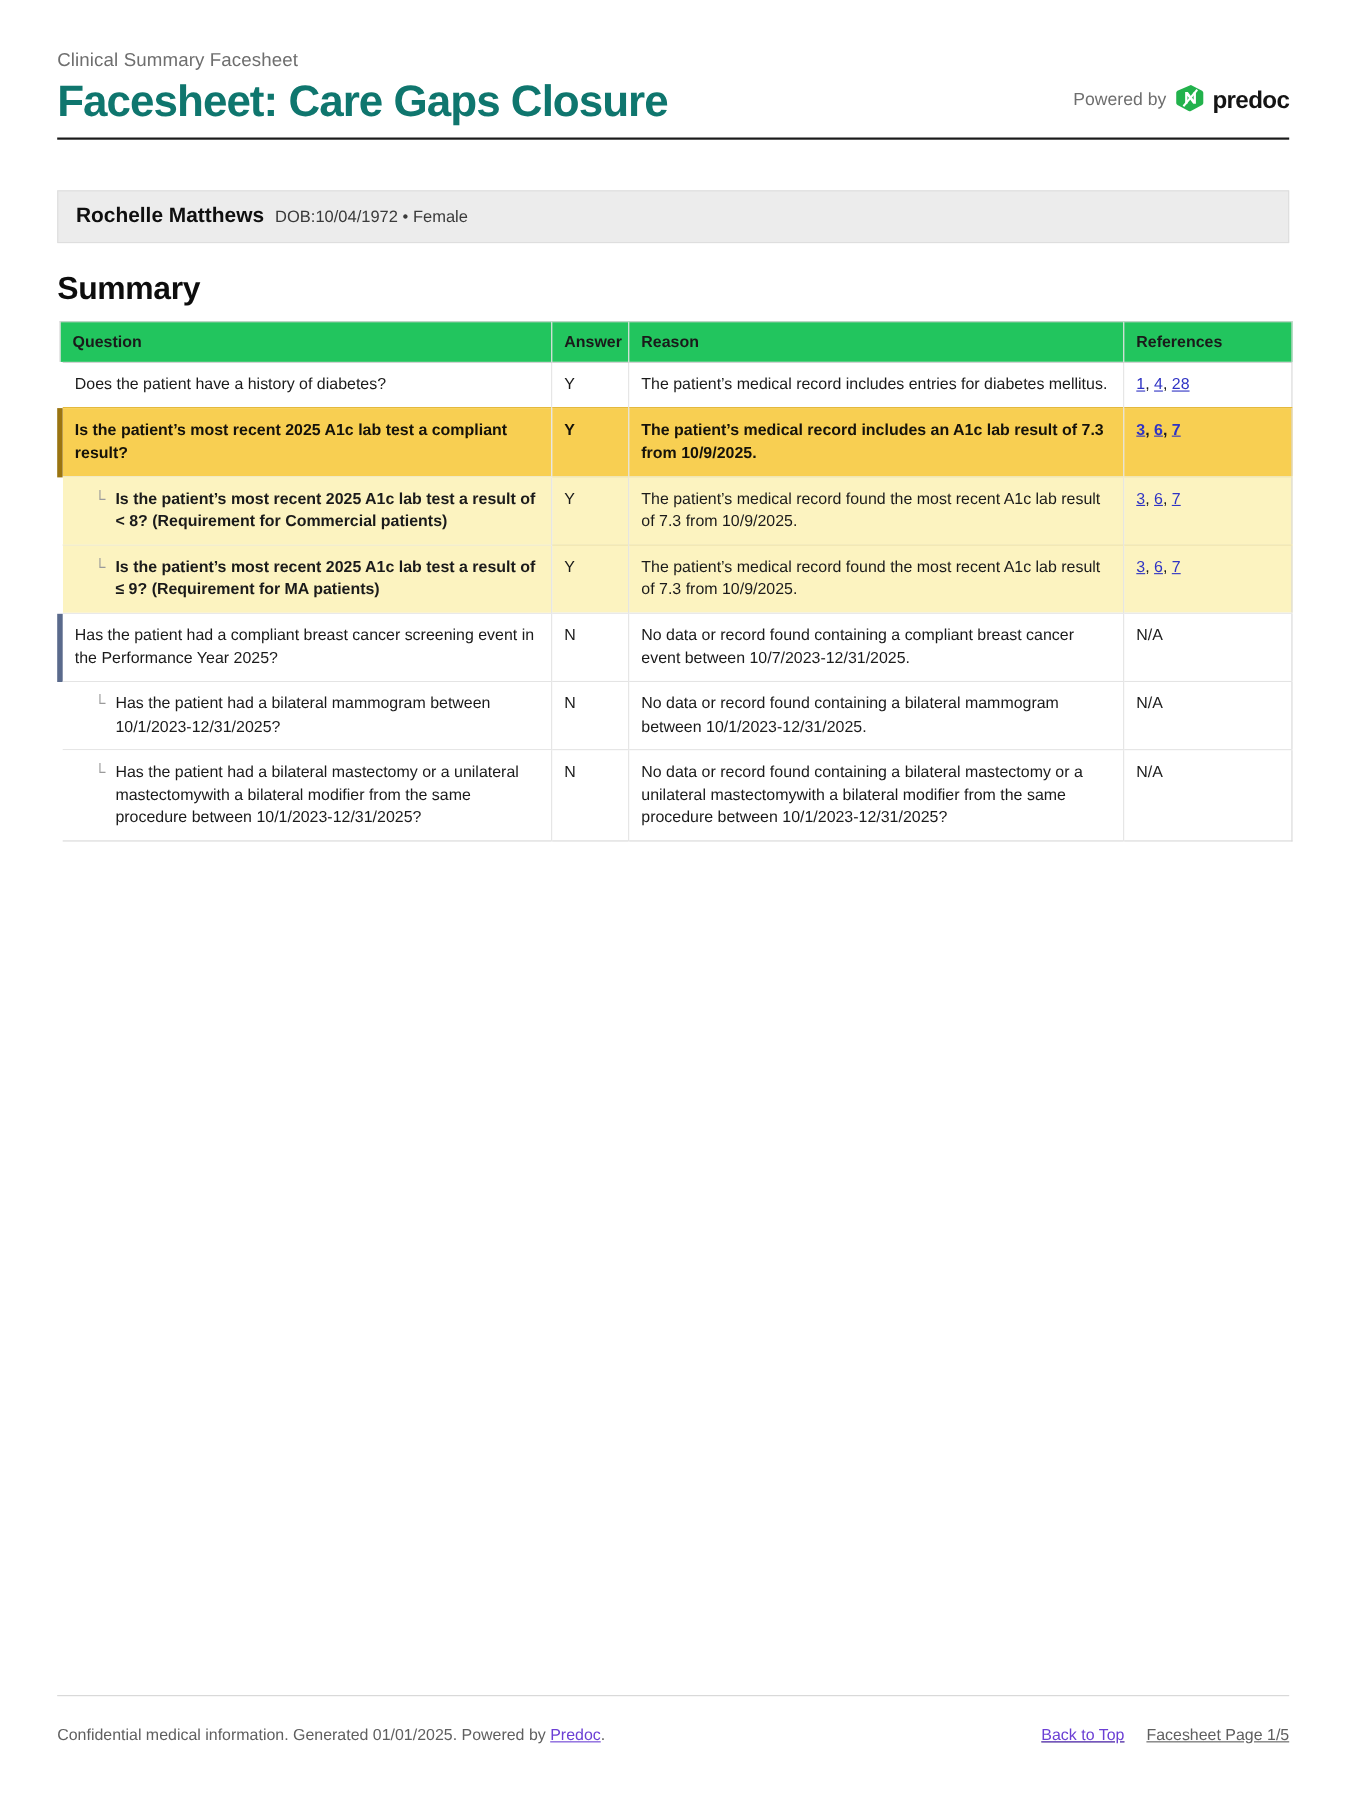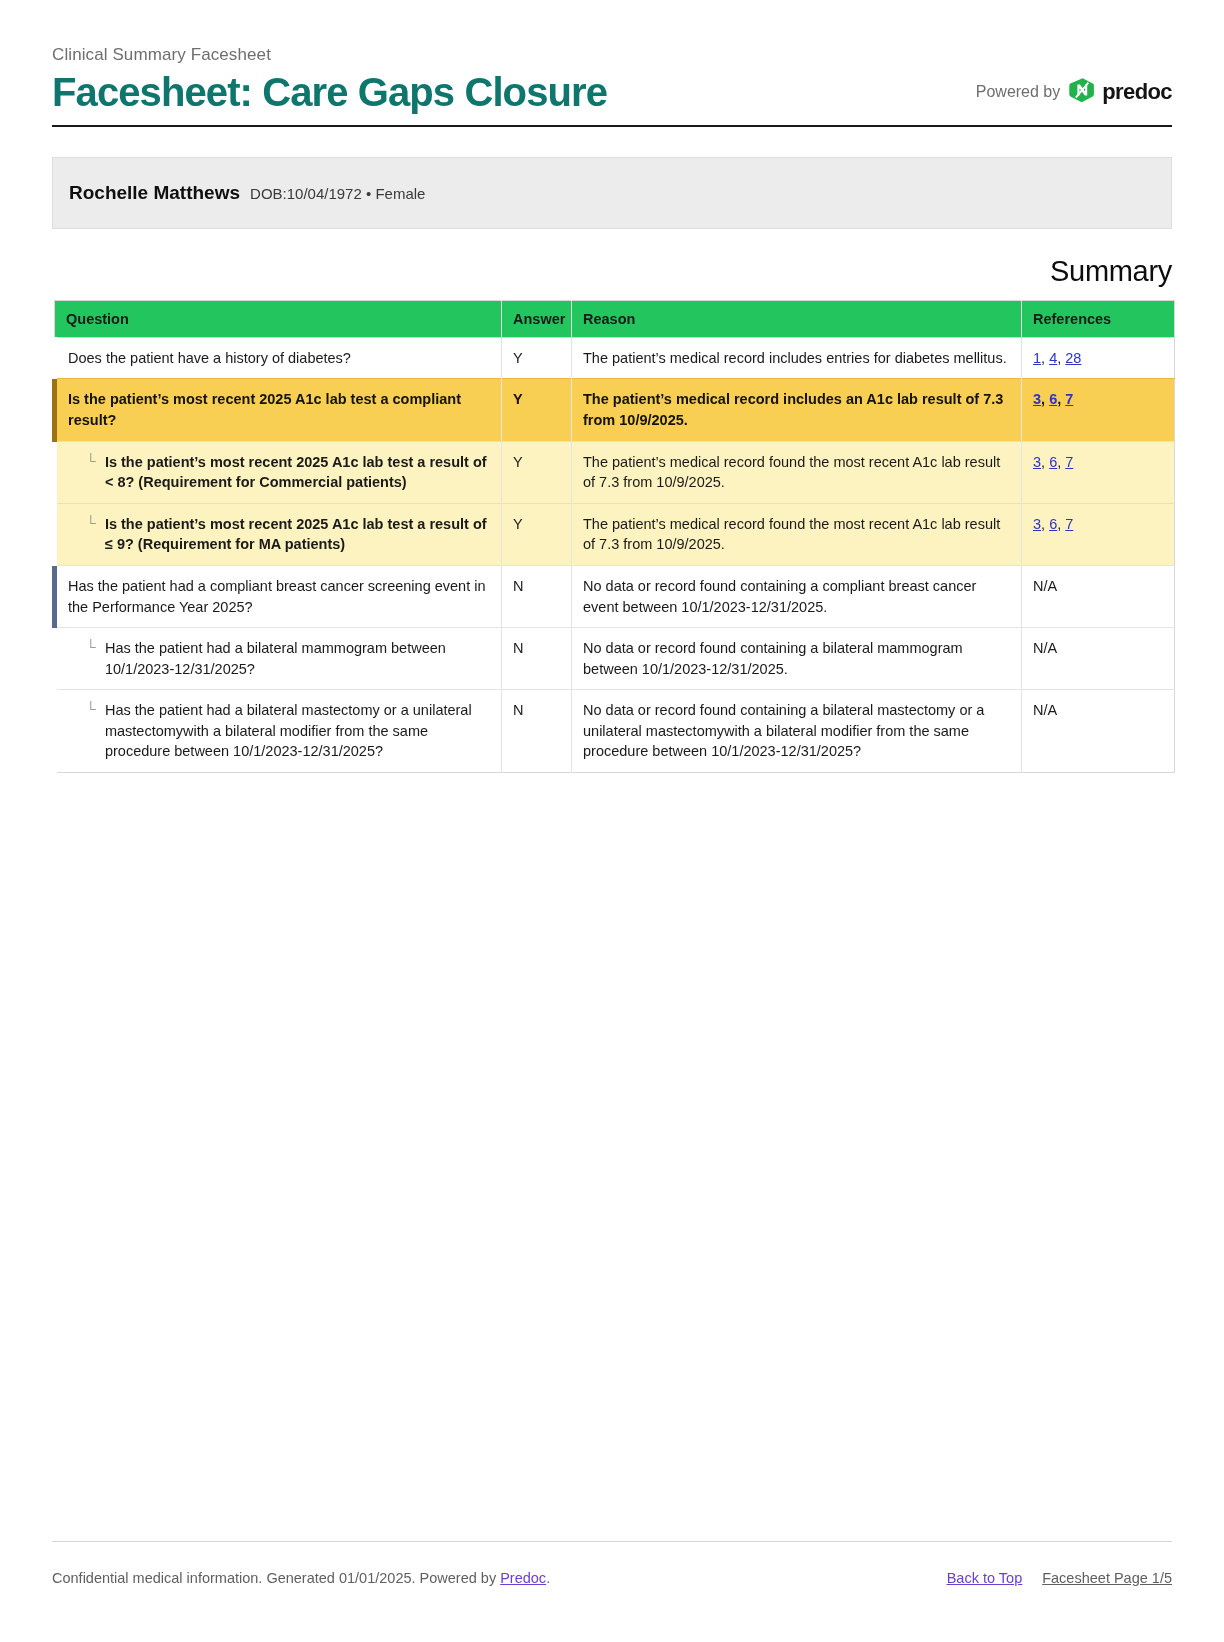--- a/index.html
+++ b/index.html
@@ -67,46 +67,45 @@
     letter-spacing: -0.6px;
     color: #141414;
   }
   .rule {
     border-bottom: 2px solid #1a1a1a;
     margin-top: 10px;
   }
 
   
   .patient-bar {
-    margin-top: 30px;
+    margin-top: 46px;
     background: #ececec;
     border: 1px solid #dedede;
-    padding: 24px 16px;
+    padding: 12px 16px;
     display: flex;
     align-items: baseline;
     gap: 10px;
   }
   .patient-name {
     font-size: 19px;
     font-weight: bold;
     color: #0f0f0f;
   }
   .patient-meta {
     font-size: 15px;
     color: #3a3a3a;
   }
 
   
   .section-title {
     font-size: 29px;
-    font-weight: normal;
+    font-weight: bold;
     color: #0d0d0d;
     margin: 26px 0 12px 0;
     letter-spacing: -0.3px;
-    text-align: right;
   }
 
   
   table.summary {
     width: 100%;
     border-collapse: collapse;
     border: 1px solid #d8d8d8;
     table-layout: fixed;
     font-size: 14.5px;
   }
@@ -284,21 +283,21 @@
               <span>Is the patient’s most recent 2025 A1c lab test a result of ≤ 9? (Requirement for MA patients)</span>
             </div>
           </td>
           <td>Y</td>
           <td>The patient’s medical record found the most recent A1c lab result of 7.3 from 10/9/2025.</td>
           <td class="refs"><a href="#">3</a><span class="sep">, </span><a href="#">6</a><span class="sep">, </span><a href="#">7</a></td>
         </tr>
         <tr class="row-plain accent-slate">
           <td class="q-cell"><span>Has the patient had a compliant breast cancer screening event in the Performance Year 2025?</span></td>
           <td>N</td>
-          <td>No data or record found containing a compliant breast cancer event between 10/1/2023-12/31/2025.</td>
+          <td>No data or record found containing a compliant breast cancer event between 10/7/2023-12/31/2025.</td>
           <td class="refs"><span class="na">N/A</span></td>
         </tr>
         <tr class="row-plain accent-none">
           <td class="q-cell">
             <div class="q-indent">
               <span class="tree-glyph">└</span>
               <span>Has the patient had a bilateral mammogram between 10/1/2023-12/31/2025?</span>
             </div>
           </td>
           <td>N</td>

